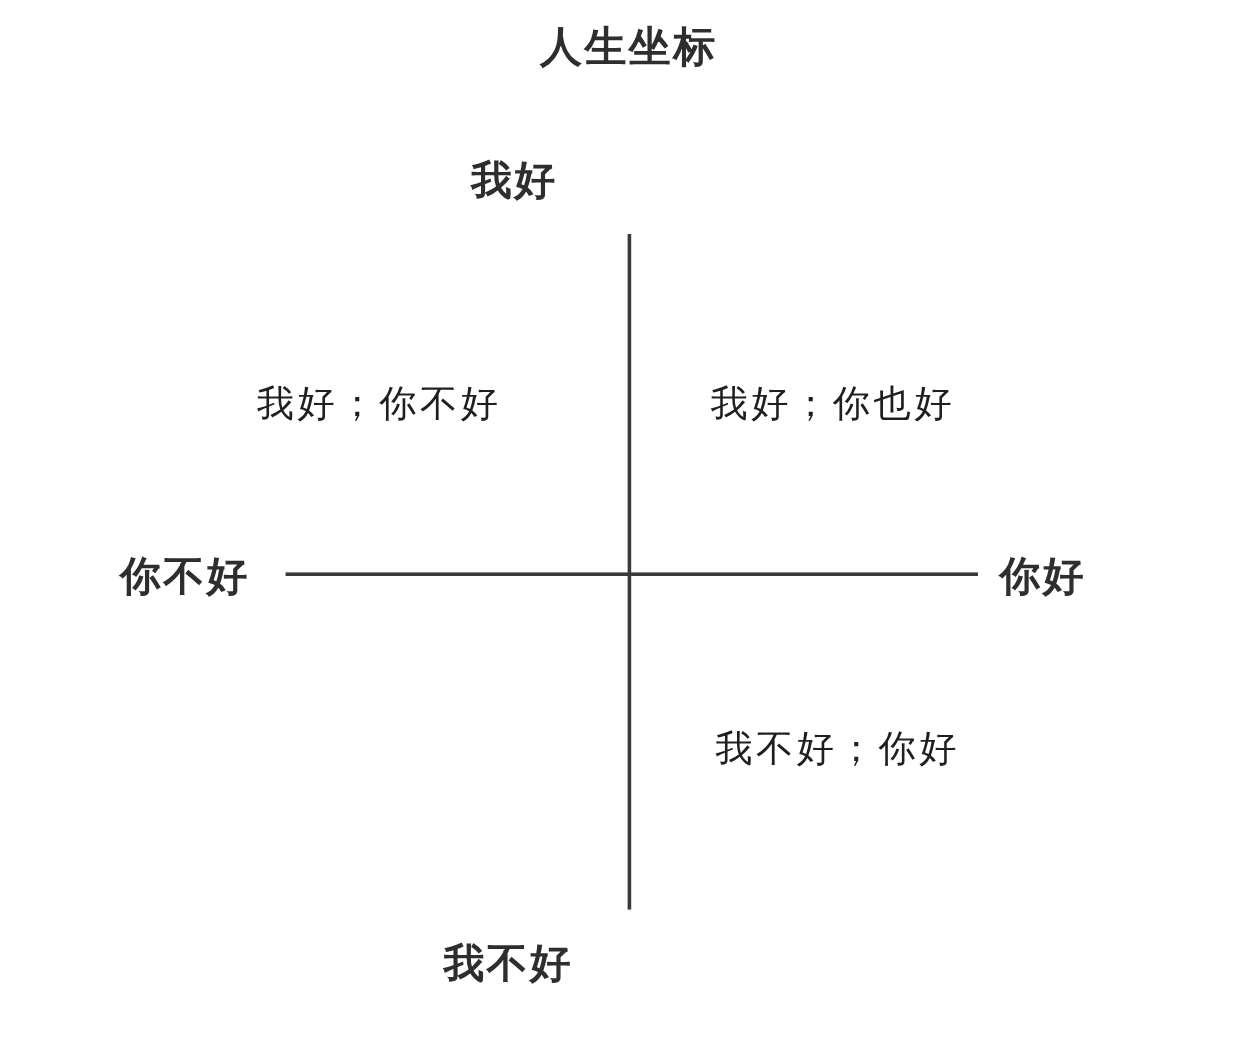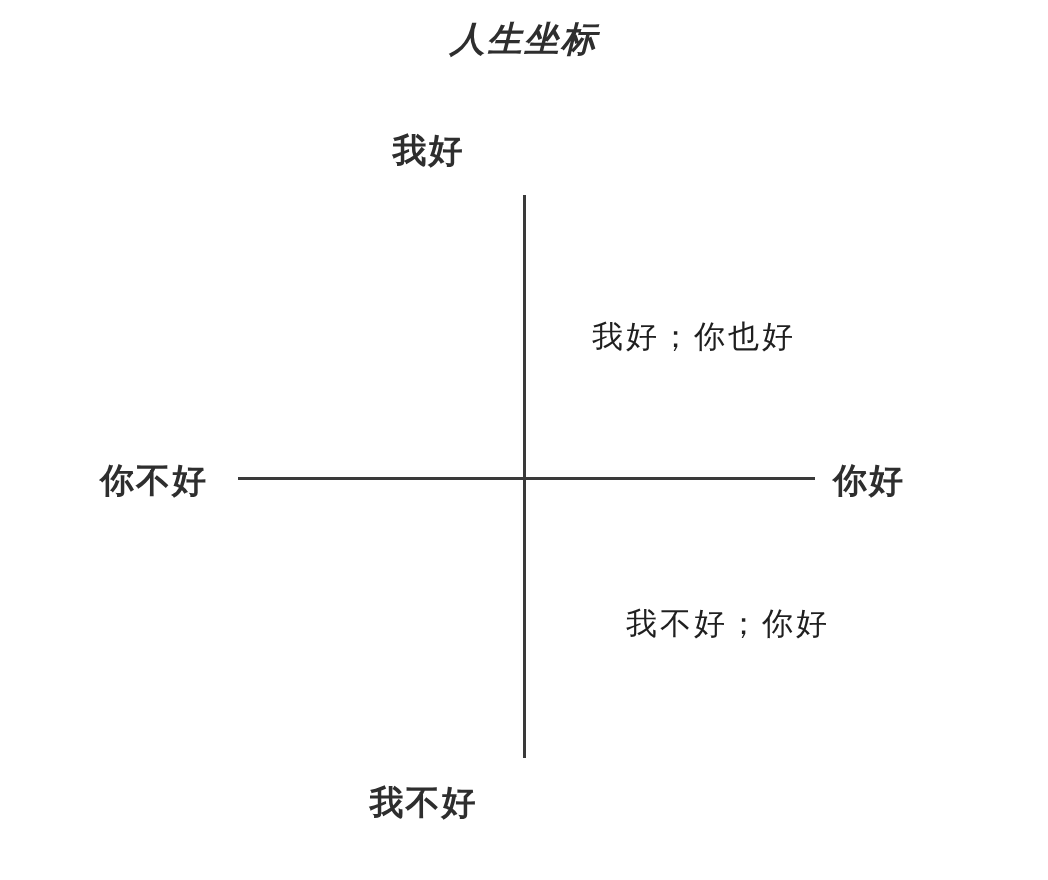--- a/index.html
+++ b/index.html
@@ -28,21 +28,20 @@
     position: absolute;
     left: 0;
     top: 16px;
     width: 1048px;
     text-align: center;
     font-size: 35px;
     font-weight: bold;
     letter-spacing: 2px;
     color: #2e2e2e;
     font-family: "Liberation Sans", "DejaVu Sans", sans-serif;
-    font-style: italic;
   }
 
   
   .axis-vertical {
     position: absolute;
     left: 523px;
     top: 195px;
     width: 3px;
     height: 563px;
     background: #3a3a3a;
@@ -101,40 +100,41 @@
     font-size: 31px;
     font-weight: normal;
     letter-spacing: 3px;
     color: #1f1f1f;
     white-space: nowrap;
   }
 
   .quadrant-q2 { left: 214px; top: 316px; }   
   .quadrant-q1 { left: 592px; top: 316px; }   
   .quadrant-q3 { left: 126px; top: 603px; }   
-  .quadrant-q4 { left: 596px; top: 603px; margin-left: 30px; }   
+  .quadrant-q4 { left: 596px; top: 603px; }   
 </style>
 </head>
 <body>
 
 <div id="diagram">
 
   <div class="chart-title">人生坐标</div>
 
   <div class="axis-vertical"></div>
 
   <div class="axis-horizontal"></div>
 
   <div class="axis-label axis-label-top">我好</div>
 
   <div class="axis-label axis-label-bottom">我不好</div>
 
   <div class="axis-label axis-label-left">你不好</div>
 
   <div class="axis-label axis-label-right">你好</div>
 
+  <div class="quadrant-label quadrant-q2">我好；你不好</div>
 
   <div class="quadrant-label quadrant-q1">我好；你也好</div>
 
 
   <div class="quadrant-label quadrant-q4">我不好；你好</div>
 
 </div>
 
 </body></html>

